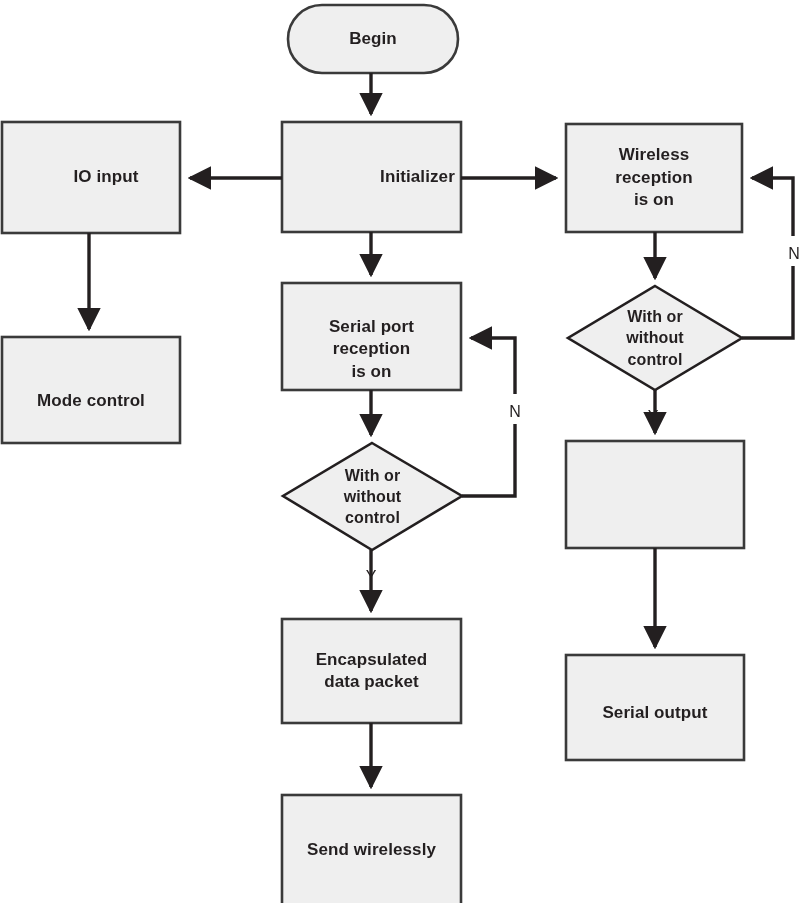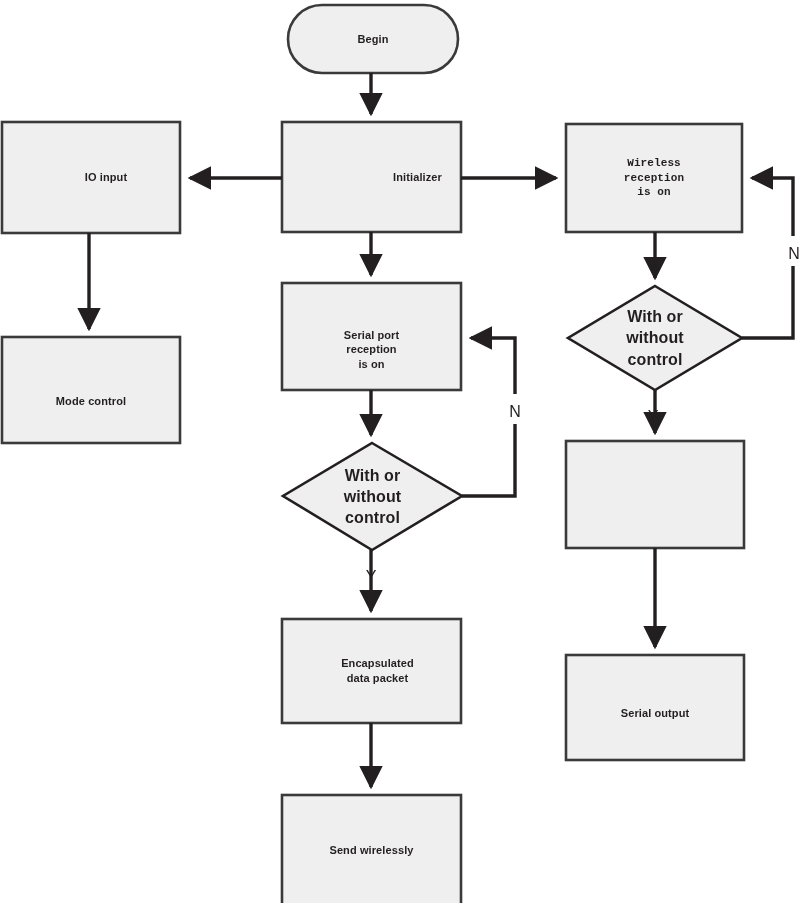--- a/index.html
+++ b/index.html
@@ -23,21 +23,21 @@
     height: 903px;
   }
   .node-label {
     position: absolute;
     display: flex;
     align-items: center;
     justify-content: center;
     text-align: center;
     font-family: "Liberation Sans", sans-serif;
     font-weight: bold;
-    font-size: 11px;
+    font-size: 17px;
     color: #231f20;
     line-height: 1.32;
     letter-spacing: 0.1px;
     pointer-events: none;
     white-space: pre-line;
   }
   .edge-label {
     position: absolute;
     font-family: "Liberation Sans", sans-serif;
     font-size: 16px;
@@ -116,40 +116,40 @@
       <path d="M 655 548 L 655 647" marker-end="url(#arrow)"></path>
     </g>
   </svg>
 
   <div class="node-label" style="left:288px; top:5px; width:170px; height:68px;">Begin</div>
 
   <div class="node-label" style="left:2px; top:122px; width:208px; height:111px;">IO input</div>
 
   <div class="node-label" style="left:282px; top:122px; width:179px; height:110px;padding-left:46px;">Initializer</div>
 
-  <div class="node-label" style="left:566px; top:124px; width:176px; height:108px;font-family:Liberation Mono, monospace;">Wireless
+  <div class="node-label" style="left:566px; top:124px; width:176px; height:108px;">Wireless
 reception
 is on</div>
 
   <div class="node-label" style="left:2px; top:337px; width:178px; height:128px;border-radius:26px;">Mode control</div>
 
   <div class="node-label" style="left:282px; top:283px; width:179px; height:133px;">Serial port
 reception
 is on</div>
 
   <div class="node-label" style="left:568px; top:286px; width:174px; height:104px; font-size:16px;">With or
 without
 control</div>
 
   <div class="node-label" style="left:283px; top:443px; width:179px; height:107px; font-size:16px;">With or
 without
 control</div>
 
 
-  <div class="node-label" style="left:282px; top:619px; width:179px; height:104px;padding-left:6px;">Encapsulated
+  <div class="node-label" style="left:282px; top:619px; width:179px; height:104px;">Encapsulated
 data packet</div>
 
   <div class="node-label" style="left:566px; top:655px; width:178px; height:116px;">Serial output</div>
 
   <div class="node-label" style="left:282px; top:795px; width:179px; height:110px;">Send wirelessly</div>
 
   <div class="edge-label" style="left:506px; top:403px; width:18px;">N</div>
 
   <div class="edge-label" style="left:362px; top:568px; width:18px;">Y</div>
 

